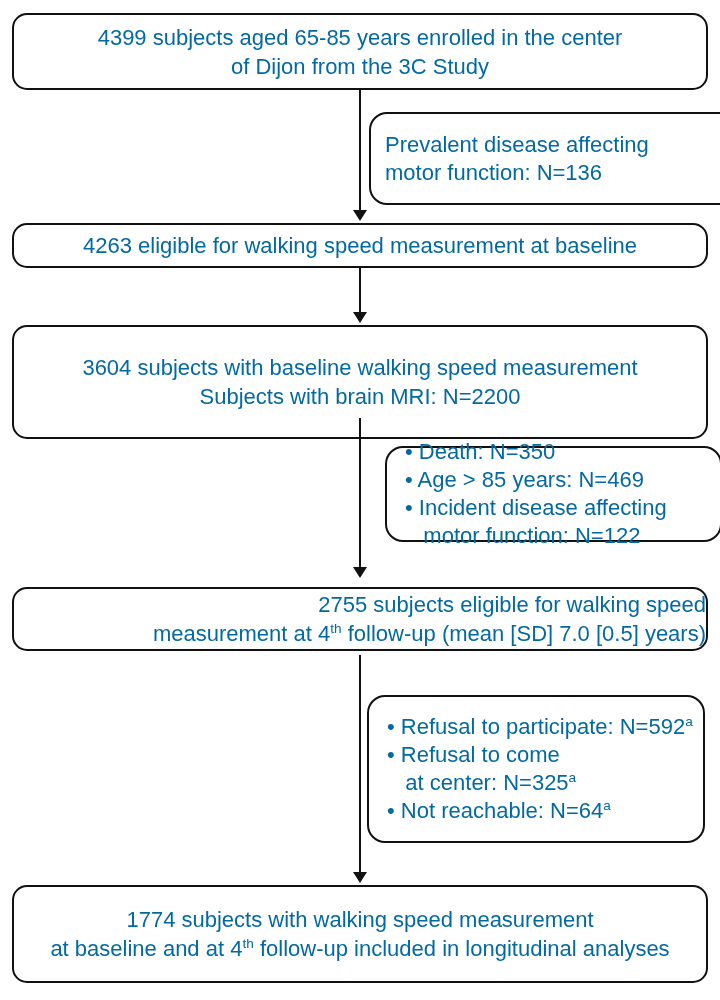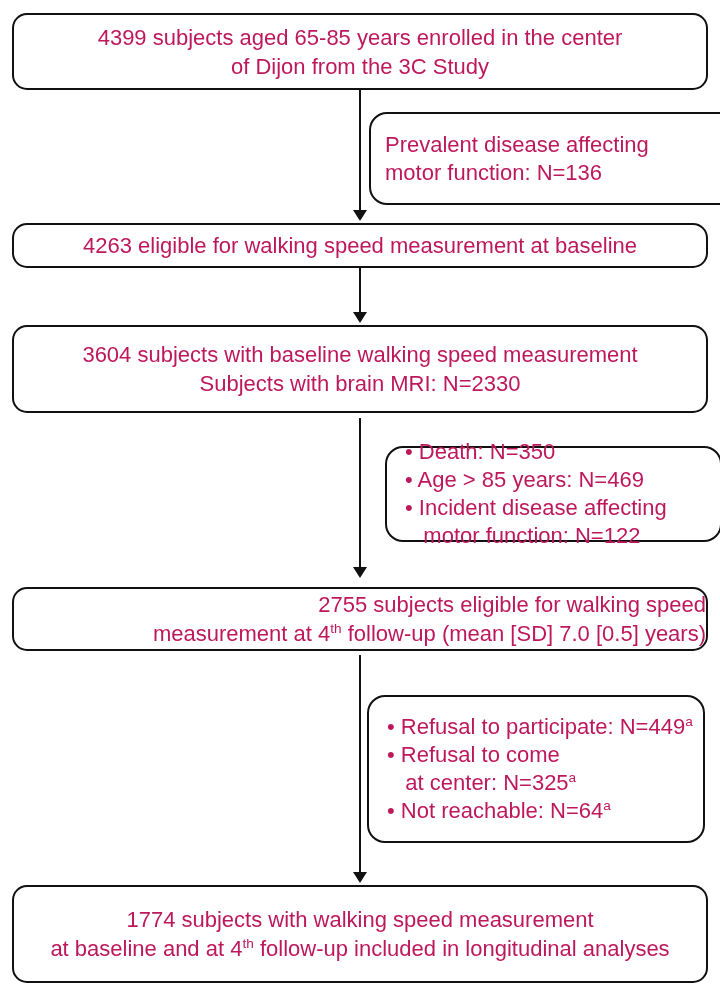--- a/index.html
+++ b/index.html
@@ -2,21 +2,21 @@
 <html><head>
 <meta charset="utf-8">
 <style>
   html, body { margin: 0; padding: 0; background: #ffffff; }
   .canvas {
     position: relative;
     width: 720px;
     height: 1000px;
     background: #ffffff;
     font-family: "Liberation Sans", sans-serif;
-    color: #be185d;
+    color: #0369a1;
     overflow: hidden;
   }
   .box {
     position: absolute;
     box-sizing: border-box;
     border: 2px solid #111111;
     background: #ffffff;
     display: flex;
     flex-direction: column;
     justify-content: center;
@@ -49,21 +49,21 @@
   }
 
   
   #box-enrolled          { left: 12px;  top: 13px;  width: 696px; height: 77px; }
   #arrow1-line           { left: 359px; top: 90px;  height: 120px; }
   #arrow1-head           { left: 353px; top: 210px; }
   #box-prevalent         { left: 369px; top: 112px; width: 384px; height: 93px; padding-left: 14px; }
   #box-eligible-baseline { left: 12px;  top: 223px; width: 696px; height: 45px; }
   #arrow2-line           { left: 359px; top: 268px; height: 44px; }
   #arrow2-head           { left: 353px; top: 312px; }
-  #box-baseline-measured { left: 12px;  top: 325px; width: 696px; height: 88px; }
+  #box-baseline-measured { left: 12px;  top: 325px; width: 696px; height: 114px; }
   #arrow3-line           { left: 359px; top: 418px; height: 149px; }
   #arrow3-head           { left: 353px; top: 567px; }
   #box-attrition1        { left: 385px; top: 446px; width: 337px; height: 96px; padding-left: 18px; }
   #box-eligible-followup { left: 12px;  top: 587px; width: 696px; height: 64px; text-align: right; }
   #arrow4-line           { left: 359px; top: 655px; height: 217px; }
   #arrow4-head           { left: 353px; top: 872px; }
   #box-attrition2        { left: 367px; top: 695px; width: 338px; height: 148px; padding-left: 18px; }
   #box-longitudinal      { left: 12px;  top: 885px; width: 696px; height: 98px; }
 </style>
 </head>
@@ -86,21 +86,21 @@
 
   <div class="box main" id="box-eligible-baseline">
       <div class="line"><span>4263 eligible for walking speed measurement at baseline</span></div>
     </div>
 
   <div class="vline" id="arrow2-line"></div>
   <div class="ahead" id="arrow2-head"></div>
 
   <div class="box main" id="box-baseline-measured">
       <div class="line"><span>3604 subjects with baseline walking speed measurement</span></div>
-      <div class="line"><span>Subjects with brain MRI: N=2330</span></div>
+      <div class="line"><span>Subjects with brain MRI: N=2200</span></div>
     </div>
 
   <div class="vline" id="arrow3-line"></div>
   <div class="ahead" id="arrow3-head"></div>
 
   <div class="box side" id="box-attrition1">
       <div class="line"><span>• Death: N=350</span></div>
       <div class="line"><span>• Age &gt; 85 years: N=469</span></div>
       <div class="line"><span>• Incident disease affecting</span></div>
       <div class="line"><span>   motor function: N=122</span></div>
@@ -108,21 +108,21 @@
 
   <div class="box main" id="box-eligible-followup">
       <div class="line"><span>2755 subjects eligible for walking speed</span></div>
       <div class="line"><span>measurement at 4</span><sup>th</sup><span> follow-up (mean [SD] 7.0 [0.5] years)</span></div>
     </div>
 
   <div class="vline" id="arrow4-line"></div>
   <div class="ahead" id="arrow4-head"></div>
 
   <div class="box side" id="box-attrition2">
-      <div class="line"><span>• Refusal to participate: N=449</span><sup>a</sup></div>
+      <div class="line"><span>• Refusal to participate: N=592</span><sup>a</sup></div>
       <div class="line"><span>• Refusal to come</span></div>
       <div class="line"><span>   at center: N=325</span><sup>a</sup></div>
       <div class="line"><span>• Not reachable: N=64</span><sup>a</sup></div>
     </div>
 
   <div class="box main" id="box-longitudinal">
       <div class="line"><span>1774 subjects with walking speed measurement</span></div>
       <div class="line"><span>at baseline and at 4</span><sup>th</sup><span> follow-up included in longitudinal analyses</span></div>
     </div>
 

